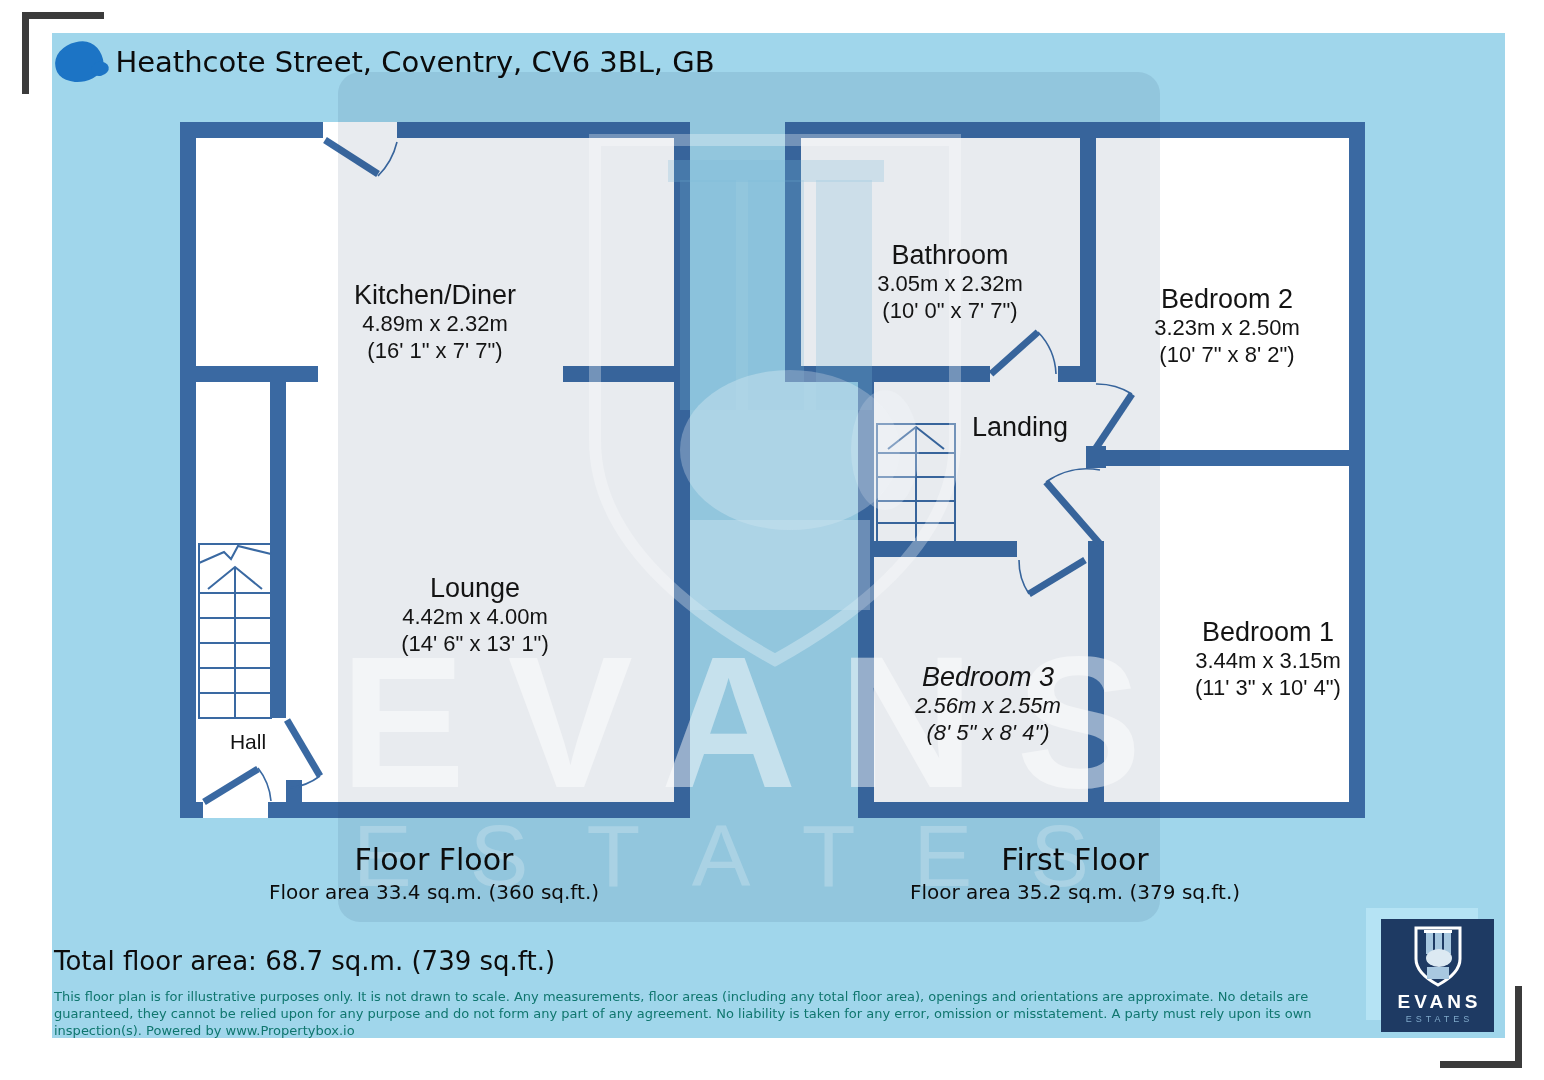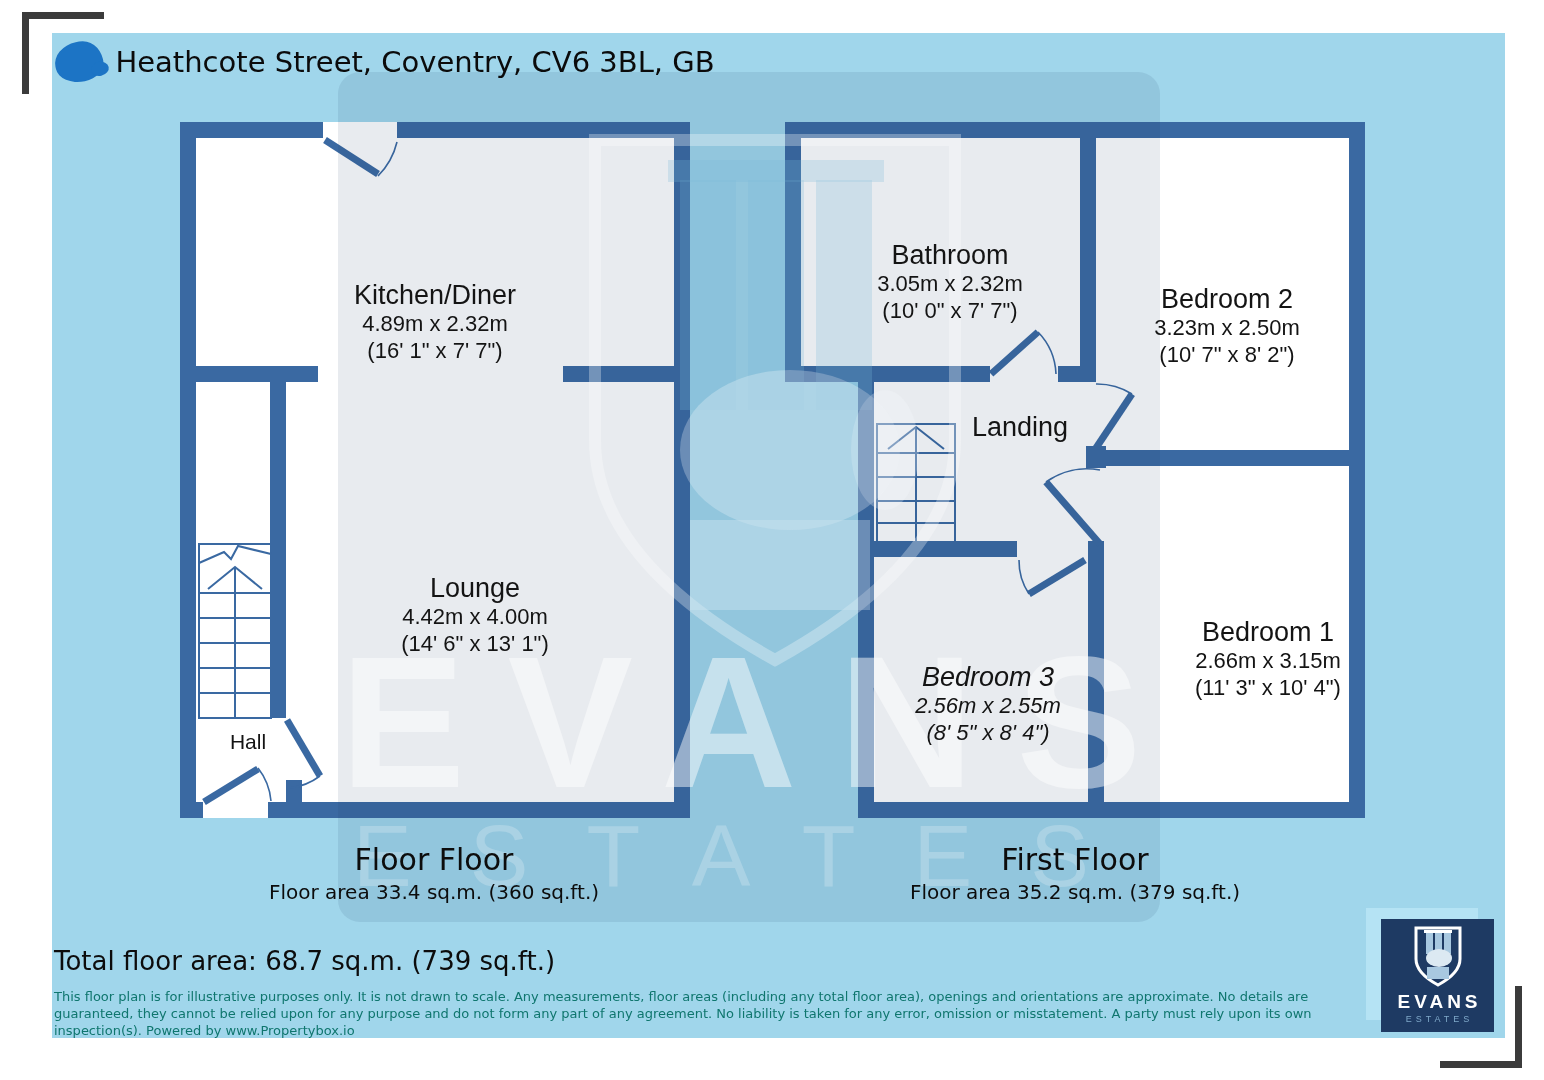--- a/index.html
+++ b/index.html
@@ -203,21 +203,21 @@
   <div class="room-label" style="left:955px;top:412px;width:130px;">
     <div class="room-name">Landing</div>
   </div>
   <div class="room-label" style="left:833px;top:662px;width:310px;font-style:italic;">
     <div class="room-name">Bedroom 3</div>
     <div class="room-dims">2.56m x 2.55m</div>
     <div class="room-dims">(8' 5" x 8' 4")</div>
   </div>
   <div class="room-label" style="left:1113px;top:617px;width:310px;">
     <div class="room-name">Bedroom 1</div>
-    <div class="room-dims">2.66m x 3.15m</div>
+    <div class="room-dims">3.44m x 3.15m</div>
     <div class="room-dims">(11' 3" x 10' 4")</div>
   </div>
 
   <div class="caption" style="left:184px;top:841px;width:500px;">
     <div class="cap-name">Floor Floor</div>
     <div class="cap-area">Floor area 33.4 sq.m. (360 sq.ft.)</div>
   </div>
   <div class="caption" style="left:825px;top:841px;width:500px;">
     <div class="cap-name">First Floor</div>
     <div class="cap-area">Floor area 35.2 sq.m. (379 sq.ft.)</div>

